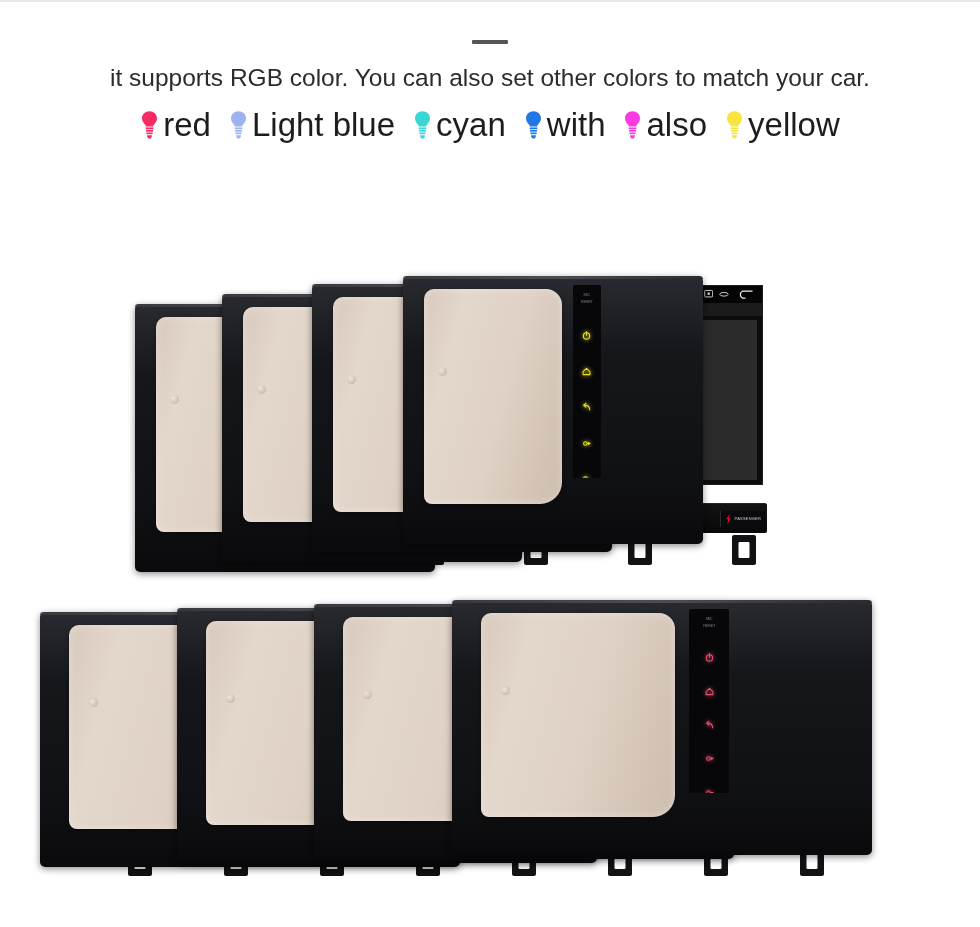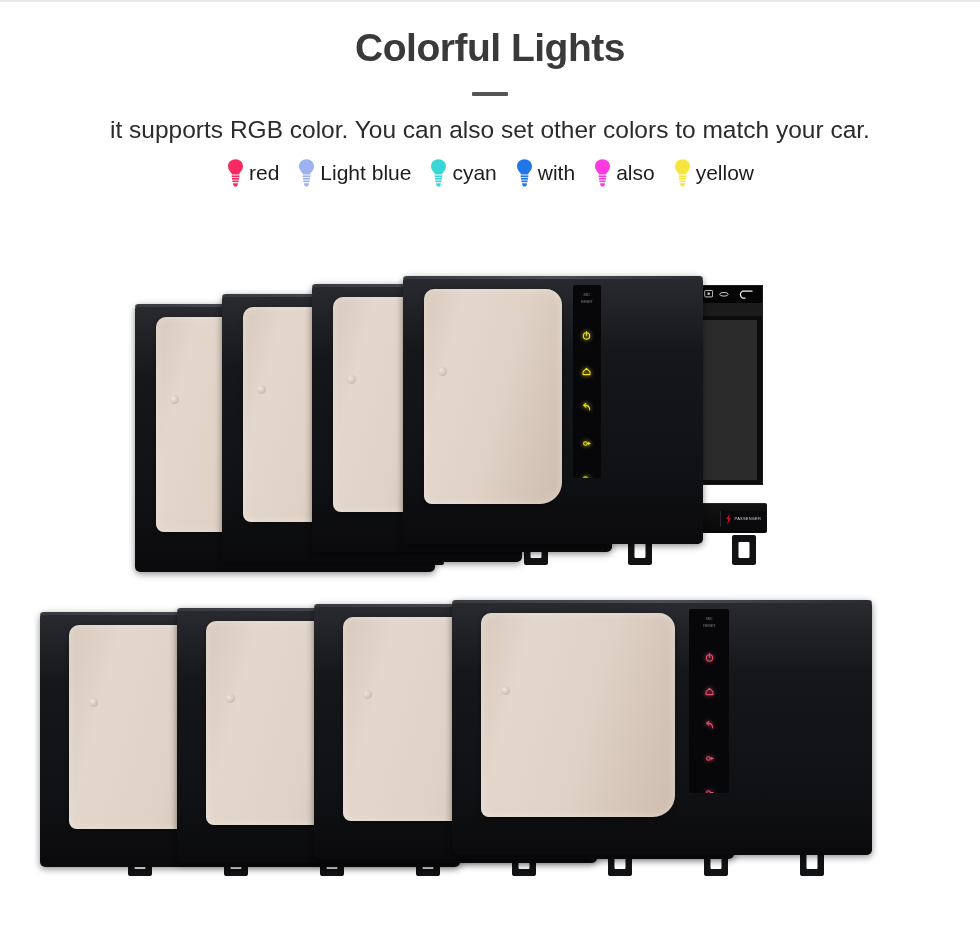--- a/index.html
+++ b/index.html
@@ -26,21 +26,21 @@
     max-width: 900px; margin: 0 auto; font-weight: 400;
   }
   .subtitle div { white-space: nowrap; }
 
   
   .legend {
     display:flex; justify-content:center; align-items:center;
     gap: 0px; margin-top: 10px;
   }
   .legend-item { display:flex; align-items:center; gap:4px; padding:0 9px; }
-  .legend-label { font-size: 21px; color:#1d1d1d; white-space:nowrap; }
+  .legend-label { font-size: 33px; color:#1d1d1d; white-space:nowrap; }
   .bulb { width:19px; height:30px; display:block; }
 
   
   .stage { position:absolute; left:0; width:980px; }
   .row-top { top: 258px; height: 330px; }
   .row-bottom { top: 588px; height: 320px; }
 
   .unit { position:absolute; }
 
   
@@ -142,21 +142,20 @@
     font-weight:700; color:rgba(225,225,225,.42); letter-spacing:1px;
     pointer-events:none; text-shadow:0 1px 1px rgba(0,0,0,.25);
   }
 </style>
 </head>
 <body>
 
 <div class="top-hairline"></div>
 
 <div class="header">
-  <h1 class="title">Colorful Lights</h1>
   <div class="rule"></div>
   <div class="subtitle">
     <div>it supports RGB color. You can also set other colors to match your car.</div>
   </div>
   <div class="legend" id="legend">
       <div class="legend-item">
         <svg class="bulb" viewBox="0 0 20 32">
     <path d="M10 1.2c-4.6 0-8 3.3-8 7.7 0 3.1 1.7 5 2.9 6.4.8.9 1.2 1.5 1.2 2.3h7.8c0-.8.4-1.4 1.2-2.3 1.2-1.4 2.9-3.3 2.9-6.4 0-4.4-3.4-7.7-8-7.7z" fill="#f72a63"></path>
     <rect x="5.9" y="18.6" width="8.2" height="1.9" fill="#f72a63"></rect>
     <rect x="6.3" y="21.3" width="7.4" height="1.8" fill="#f72a63"></rect>

